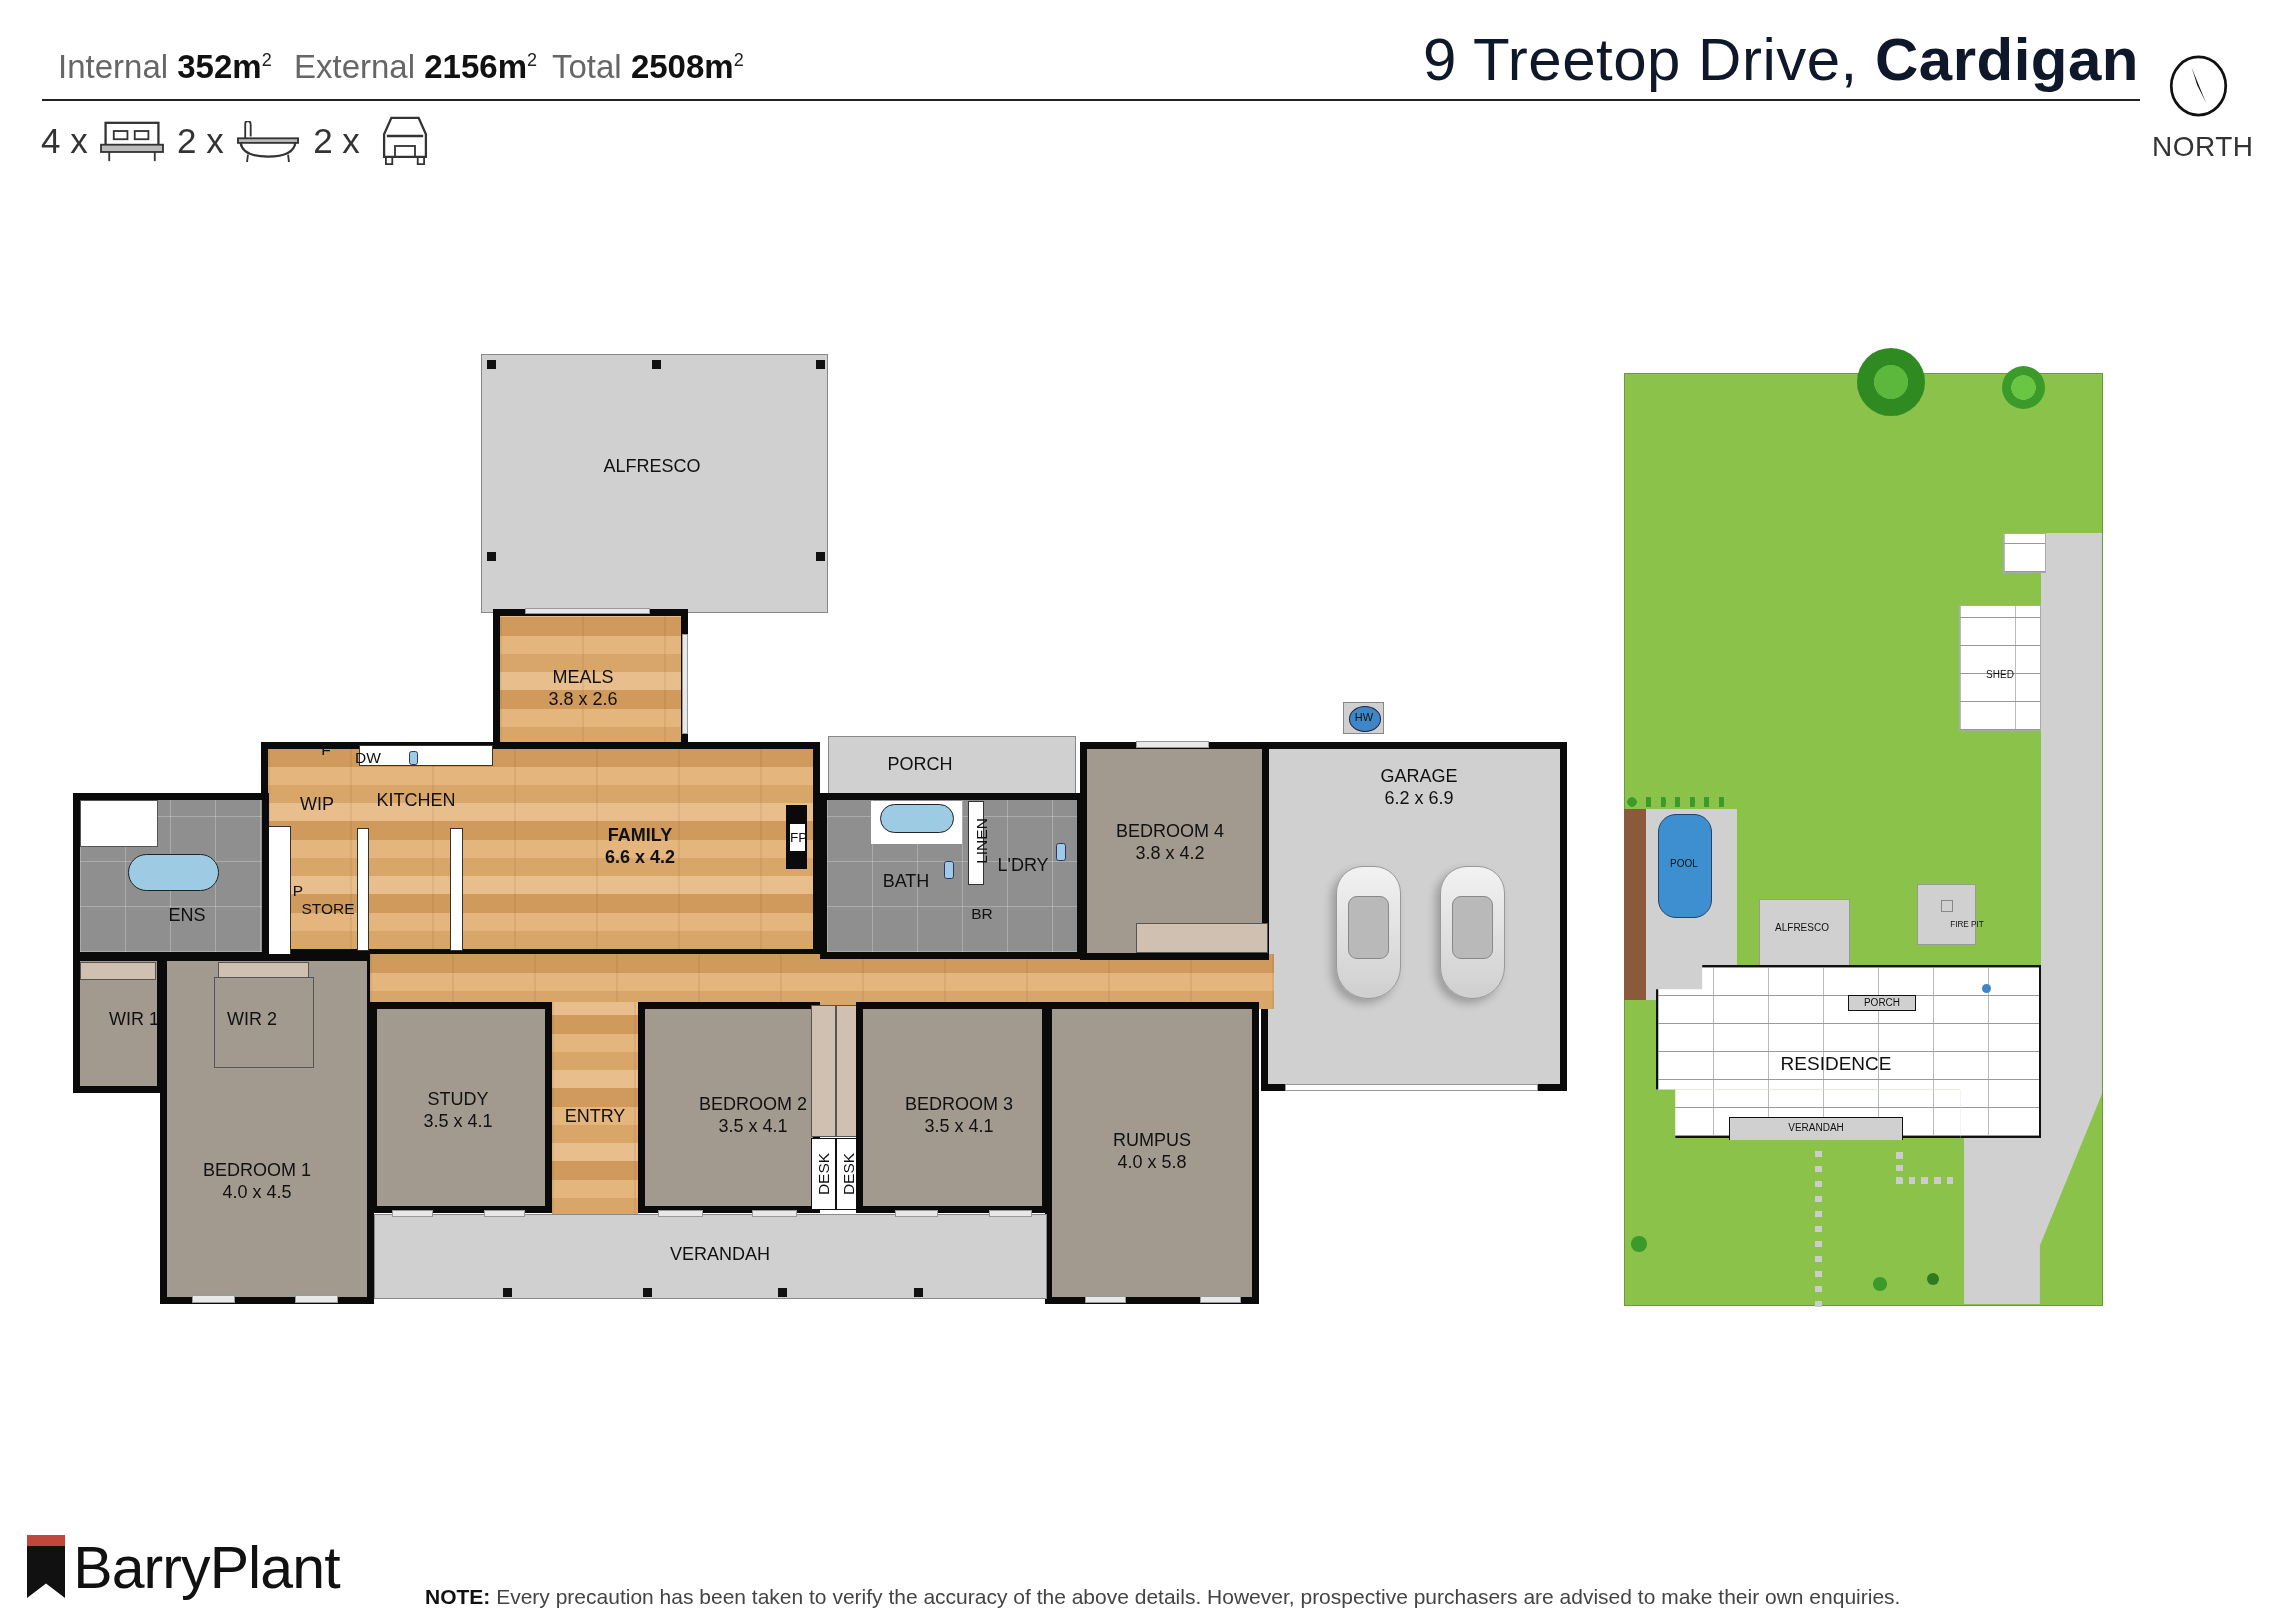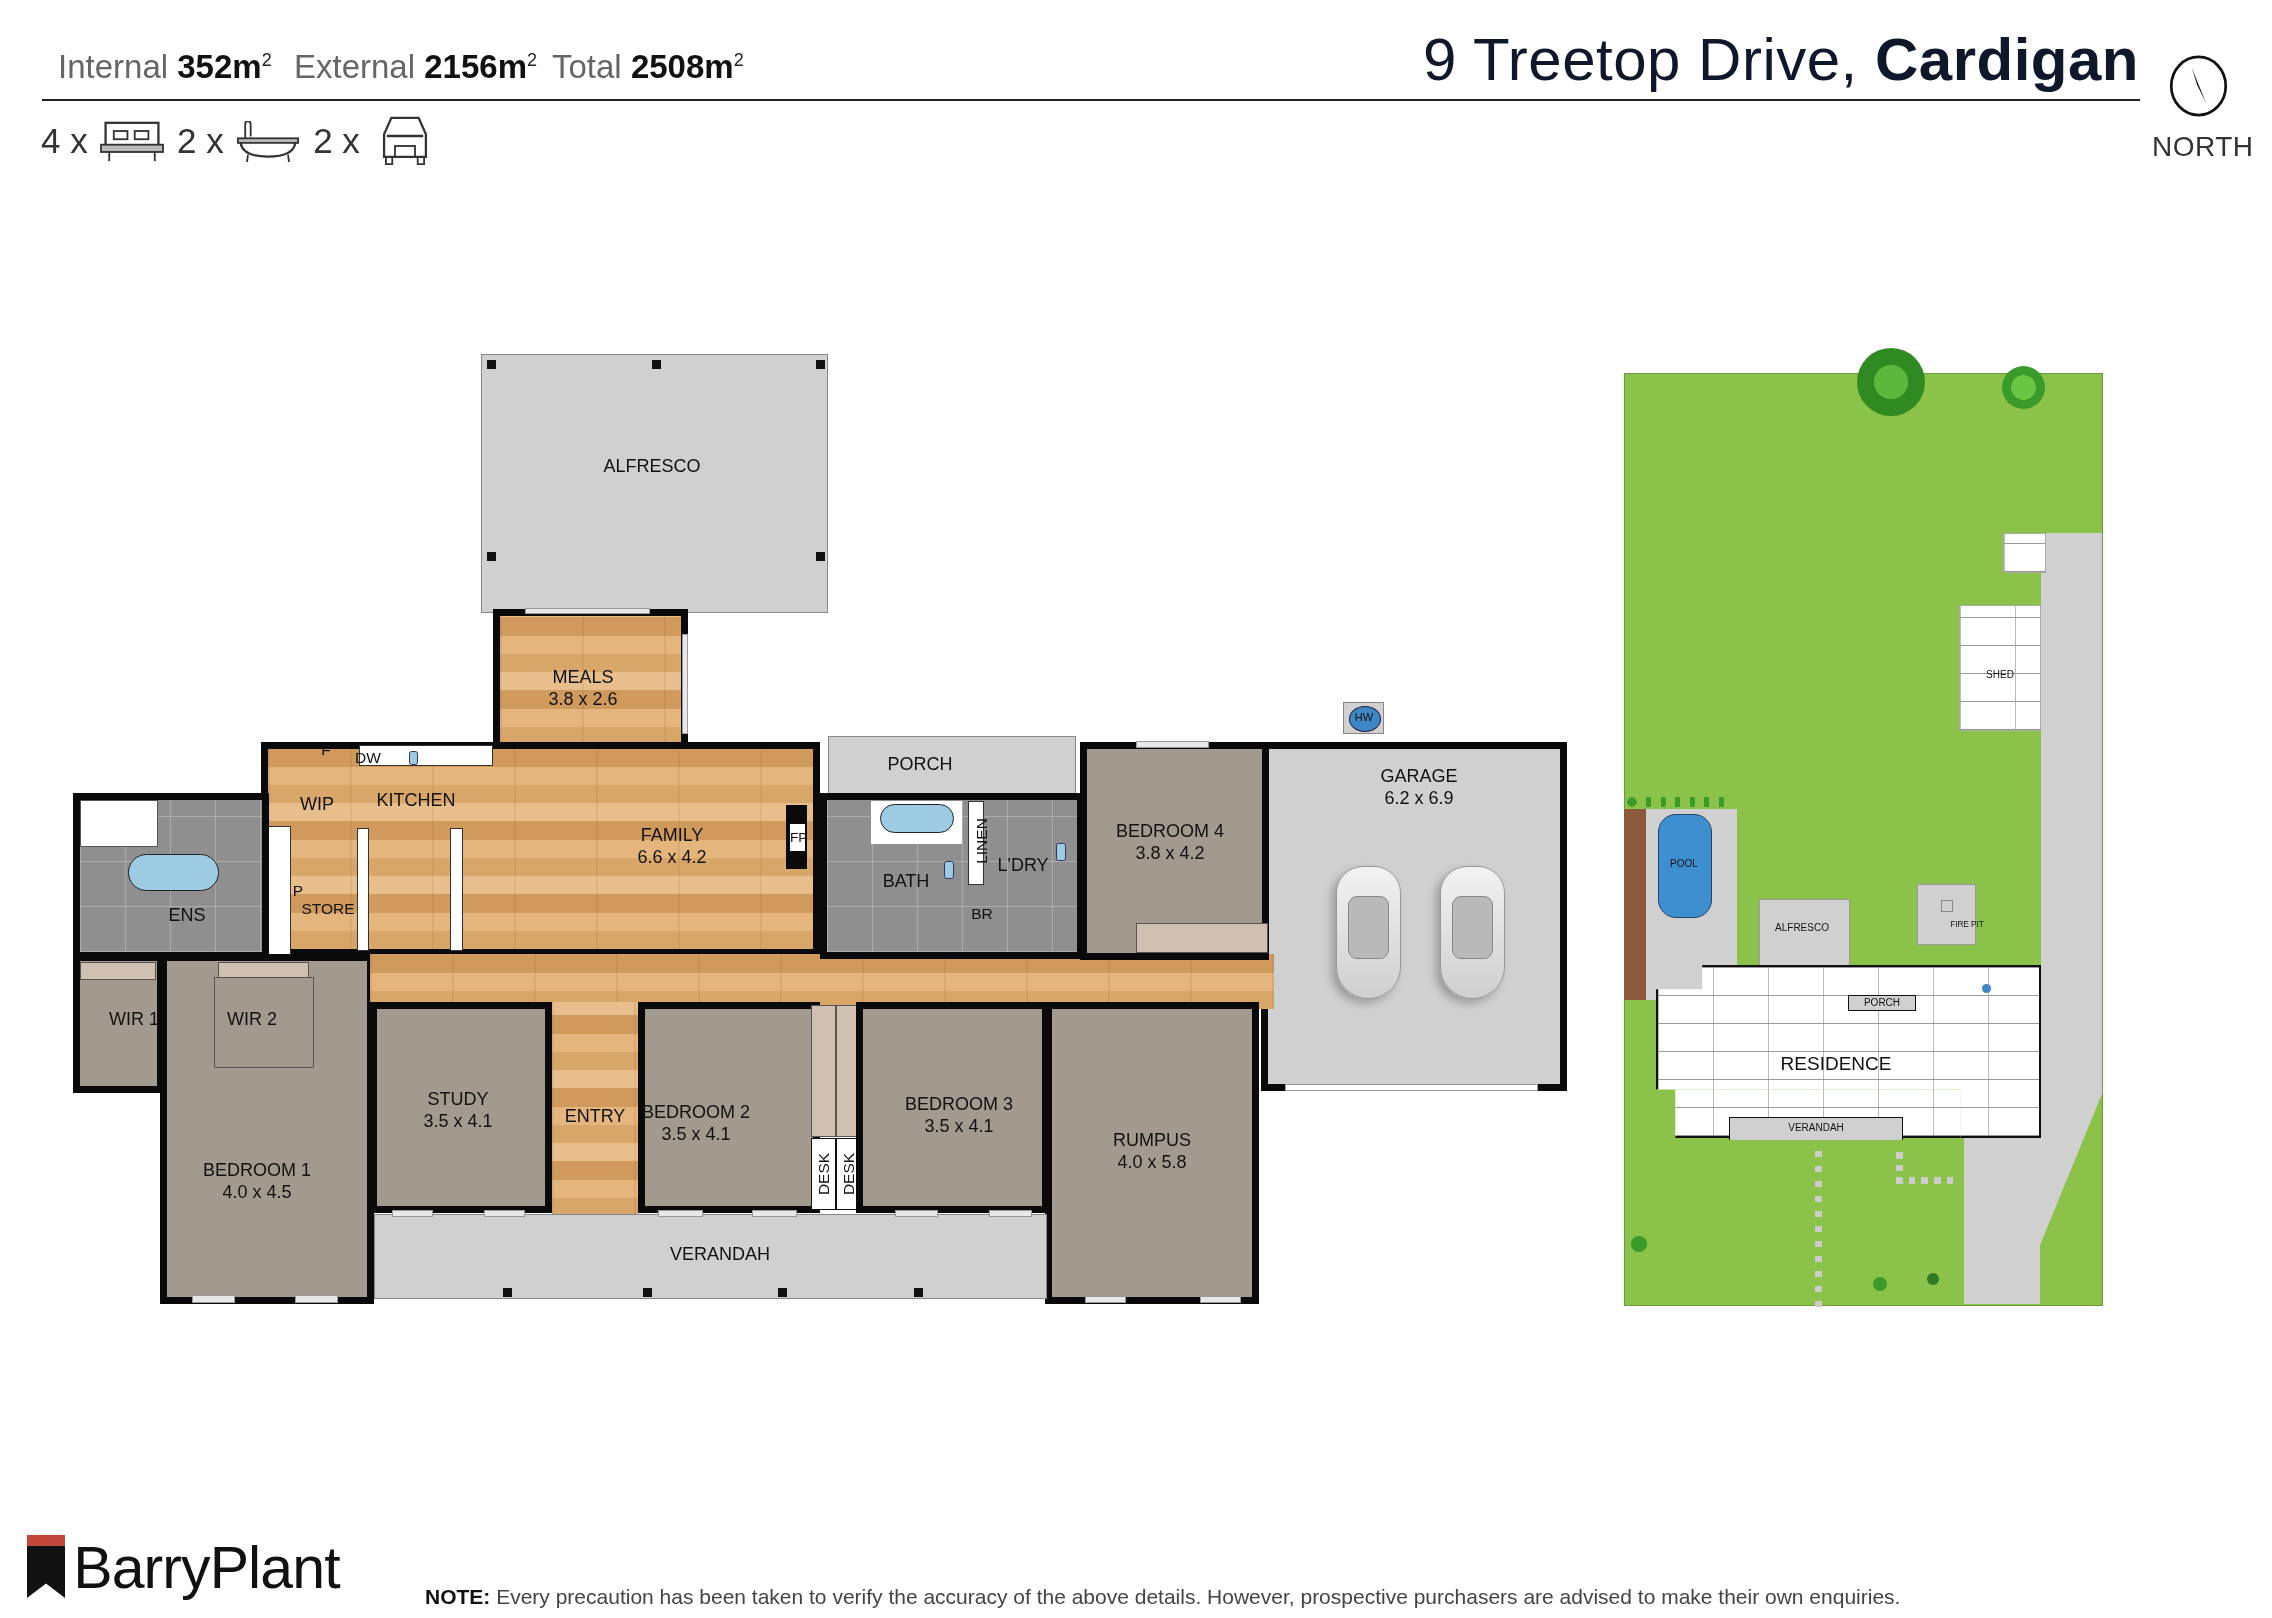--- a/index.html
+++ b/index.html
@@ -158,21 +158,21 @@
   <div class="rlabel small" style="left:326px; top:750px;">F</div>
   <div class="rlabel" style="left:317px; top:805px;">WIP</div>
   <div class="rlabel" style="left:416px; top:801px;">KITCHEN</div>
   <div class="bench" style="left:357px; top:828px; width:11.8px; height:123px;"></div>
   <div class="bench" style="left:450px; top:828px; width:12.7px; height:123px;"></div>
   <div class="bench" style="left:264px; top:826px; width:27px; height:129px;"></div>
   <div class="rlabel small" style="left:298px; top:891px;">P</div>
   <div class="rlabel small" style="left:328px; top:909px;">STORE</div>
   <div class="abs" style="left:786px; top:805px; width:20.5px; height:64px; background:#0a0a0a;"></div>
   <div class="abs" style="left:790px; top:824px; width:14.5px; height:27px; background:#fff; font-size:13.6px; text-align:center; line-height:27px;">FP</div>
-  <div class="rlabel" style="left:672px; top:847px;">
+  <div class="rlabel" style="left:640px; top:847px;font-weight:bold;">
     <div>FAMILY</div>
     <div>6.6 x 4.2</div>
   </div>
 
   <div class="room wall tile" style="left:73px; top:793px; width:196px; height:166px;"></div>
   <div class="abs" style="left:80px; top:800px; width:76px; height:45px; background:#fff; border:0.9px solid #555;"></div>
   <div class="tub" style="left:128px; top:854px; width:91px; height:37px;"></div>
   <div class="rlabel" style="left:187px; top:916px;">ENS</div>
 
   <div class="room wall carpet" style="left:73px; top:954px; width:91px; height:139px;"></div>
@@ -213,21 +213,21 @@
   <div class="room wall carpet" style="left:370px; top:1002px; width:182px; height:211px;"></div>
   <div class="rlabel" style="left:458px; top:1111px;">
     <div>STUDY</div>
     <div>3.5 x 4.1</div>
   </div>
 
   <div class="room wood" style="left:552px; top:1002px; width:86px; height:214px;"></div>
   <div class="rlabel" style="left:595px; top:1117px;">ENTRY</div>
 
   <div class="room wall carpet" style="left:638px; top:1002px; width:182px; height:211px;"></div>
-  <div class="rlabel" style="left:696px; top:1116px;margin-top:8px;">
+  <div class="rlabel" style="left:753px; top:1116px;">
     <div>BEDROOM 2</div>
     <div>3.5 x 4.1</div>
   </div>
 
   <div class="robe" style="left:811px; top:1005px; width:24.5px; height:132px;"></div>
   <div class="robe" style="left:836px; top:1005px; width:24.5px; height:132px;"></div>
   <div class="abs" style="left:811px; top:1138px; width:24.5px; height:72px; background:#fff; border:0.9px solid #111; box-sizing:border-box;"></div>
   <div class="abs" style="left:836px; top:1138px; width:24.5px; height:72px; background:#fff; border:0.9px solid #111; box-sizing:border-box;"></div>
   <div class="rlabel small" style="left:824px; top:1174px; transform:translate(-50%,-50%) rotate(-90deg);">DESK</div>
   <div class="rlabel small" style="left:849px; top:1174px; transform:translate(-50%,-50%) rotate(-90deg);">DESK</div>

